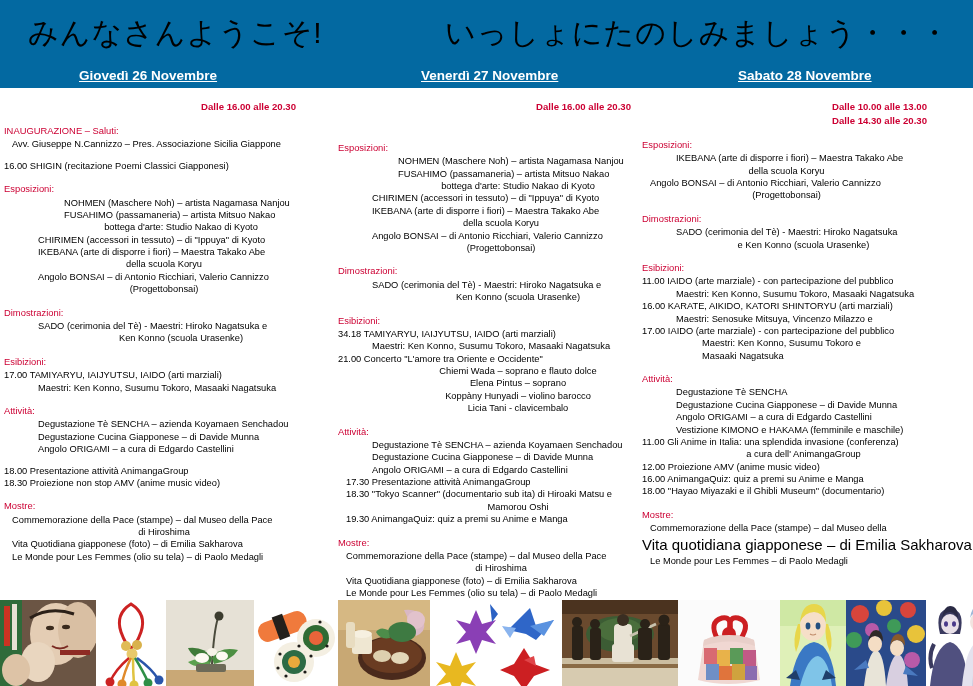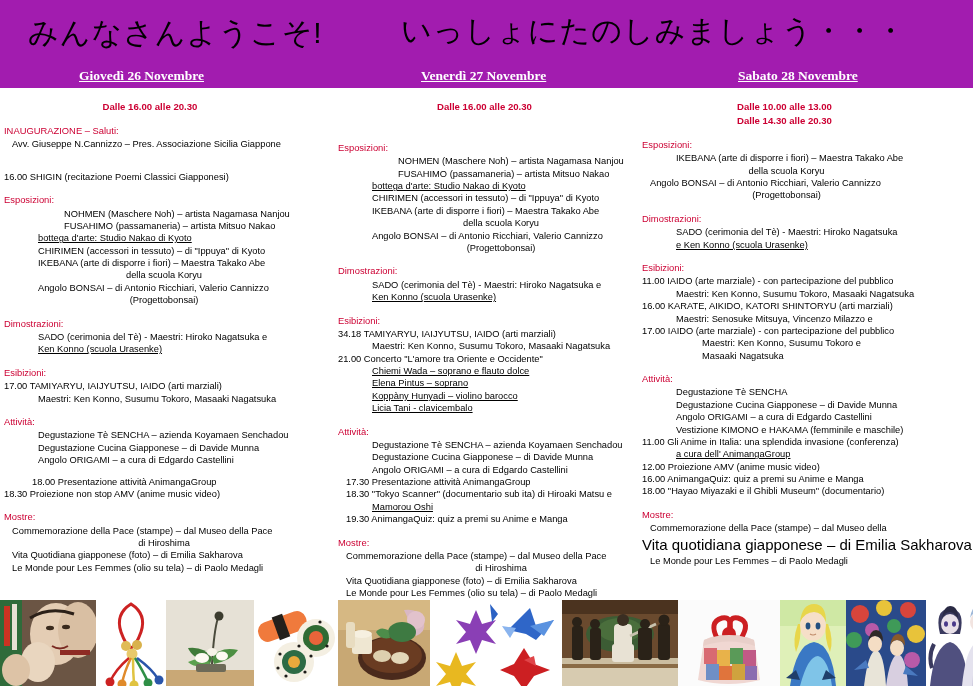--- a/index.html
+++ b/index.html
@@ -13,43 +13,42 @@
     font-family: "Liberation Sans", sans-serif;
     overflow: hidden;
     position: relative;
   }
 
   
   .banner {
     position: relative;
     width: 973px;
     height: 88px;
-    background: #a21caf;
+    background: #0369a1;
     box-sizing: border-box;
   }
   .greeting {
     position: absolute;
     top: 18px;
     color: #000000;
     font-size: 30px;
     font-weight: 400;
     letter-spacing: 1px;
     white-space: nowrap;
     line-height: 1;
   }
   .greeting-1 { left: 28px; }
-  .greeting-2 { left: 401px; font-family: Liberation Mono, monospace; }
+  .greeting-2 { left: 445px; }
 
   .day-headers {
     position: absolute;
     top: 68px;
     left: 0;
     width: 973px;
     height: 20px;
-    font-family: Liberation Serif, serif;
   }
   .day-header {
     position: absolute;
     color: #ffffff;
     font-size: 13.5px;
     font-weight: bold;
     text-decoration: underline;
     white-space: nowrap;
   }
   .dh1 { left: 79px; }
@@ -71,21 +70,21 @@
     box-sizing: border-box;
     font-size: 9.3px;
     color: #000000;
     line-height: 1.33;
   }
   .col-1 { left: 0px;   width: 330px; padding: 0 6px 0 4px; }
   .col-2 { left: 330px; width: 340px; padding: 0 6px 0 8px; }
   .col-3 { left: 632px; width: 303px; padding: 0 4px 0 10px; }
 
   .times {
-    text-align: center;
+    text-align: right;
     color: #cc0033;
     font-weight: bold;
     font-size: 9.6px;
     line-height: 1.45;
     margin: 0;
     padding-top: 12px;
   }
   .times .t-line { display: block; }
   .col-1 .times { padding-right: 28px; }
   .col-2 .times { padding-right: 33px; }
@@ -102,21 +101,21 @@
     margin: 0;
     white-space: nowrap;
   }
 
   
   .i0  { padding-left: 0px; }
   .i1  { padding-left: 8px; }
   .i2  { padding-left: 34px; }
   .i3  { padding-left: 60px; }
   .ctr { text-align: center; }
-  .ctr-l { padding-left: 34px; text-decoration: underline; }
+  .ctr-l { text-align: center; padding-left: 34px; }
 
   .big {
     font-size: 15px;
   }
 
   
   .strip {
     position: absolute;
     top: 600px;
     left: 0;
@@ -151,21 +150,21 @@
 <div class="columns">
 
   <div class="col col-1">
     <div class="times">
       <span class="t-line">Dalle 16.00 alle 20.30</span>
     </div>
 
     <div class="section">
       <div class="sec-head">INAUGURAZIONE – Saluti:</div>
       <div class="line i1">Avv. Giuseppe N.Cannizzo – Pres. Associazione Sicilia Giappone</div>
-      <div class="line i0" style="margin-top:20px;">16.00   SHIGIN (recitazione Poemi Classici Giapponesi)</div>
+      <div class="line i0" style="margin-top:9px;">16.00   SHIGIN (recitazione Poemi Classici Giapponesi)</div>
     </div>
 
     <div class="section">
       <div class="sec-head">Esposizioni:</div>
       <div class="line i3">NOHMEN (Maschere Noh) – artista Nagamasa Nanjou</div>
       <div class="line i3">FUSAHIMO (passamaneria) – artista Mitsuo Nakao</div>
       <div class="line ctr-l">bottega d'arte: Studio Nakao di Kyoto</div>
       <div class="line i2">CHIRIMEN (accessori in tessuto) – di "Ippuya" di Kyoto</div>
       <div class="line i2">IKEBANA (arte di disporre i fiori) – Maestra Takako Abe</div>
       <div class="line ctr">della scuola Koryu</div>
@@ -183,21 +182,21 @@
       <div class="sec-head">Esibizioni:</div>
       <div class="line i0">17.00   TAMIYARYU, IAIJYUTSU, IAIDO (arti marziali)</div>
       <div class="line i2">Maestri: Ken Konno, Susumu Tokoro, Masaaki Nagatsuka</div>
     </div>
 
     <div class="section">
       <div class="sec-head">Attività:</div>
       <div class="line i2">Degustazione Tè SENCHA – azienda Koyamaen Senchadou</div>
       <div class="line i2">Degustazione Cucina Giapponese – di Davide Munna</div>
       <div class="line i2">Angolo ORIGAMI – a cura di Edgardo Castellini</div>
-      <div class="line i0" style="margin-top:9px;margin-left:28px;">18.00   Presentazione attività AnimangaGroup</div>
+      <div class="line i0" style="margin-top:9px;">18.00   Presentazione attività AnimangaGroup</div>
       <div class="line i0">18.30   Proiezione non stop AMV (anime music video)</div>
     </div>
 
     <div class="section">
       <div class="sec-head">Mostre:</div>
       <div class="line i1">Commemorazione della Pace (stampe) – dal Museo della Pace</div>
       <div class="line ctr">di Hiroshima</div>
       <div class="line i1">Vita Quotidiana giapponese (foto) – di Emilia Sakharova</div>
       <div class="line i1">Le Monde pour Les Femmes (olio su tela) – di Paolo Medagli</div>
     </div>

